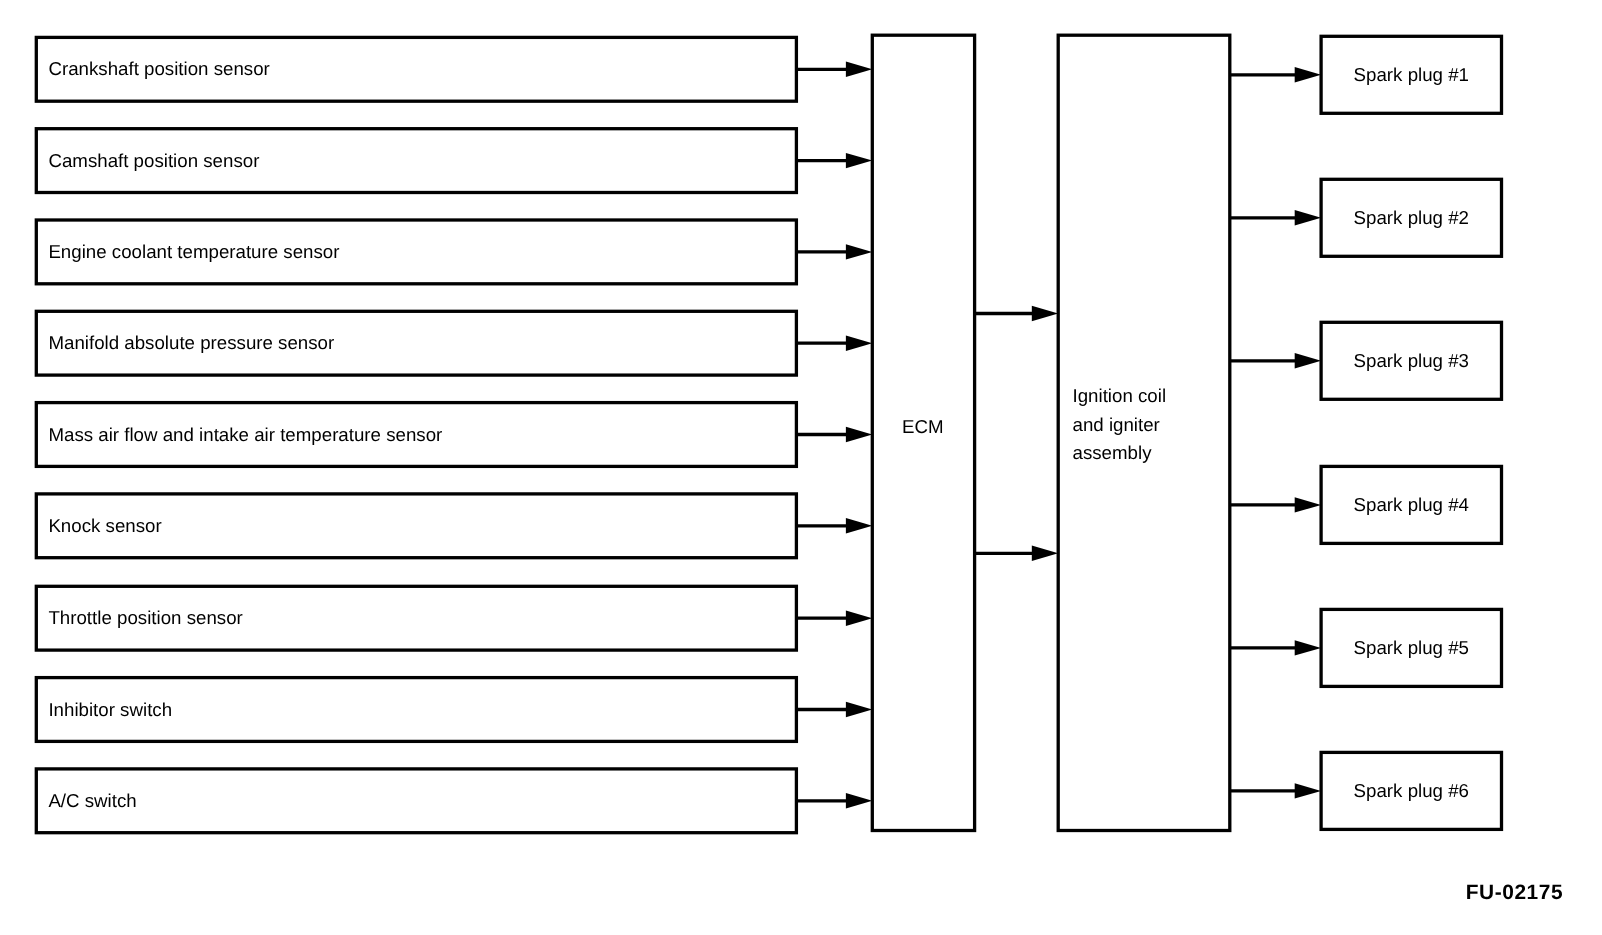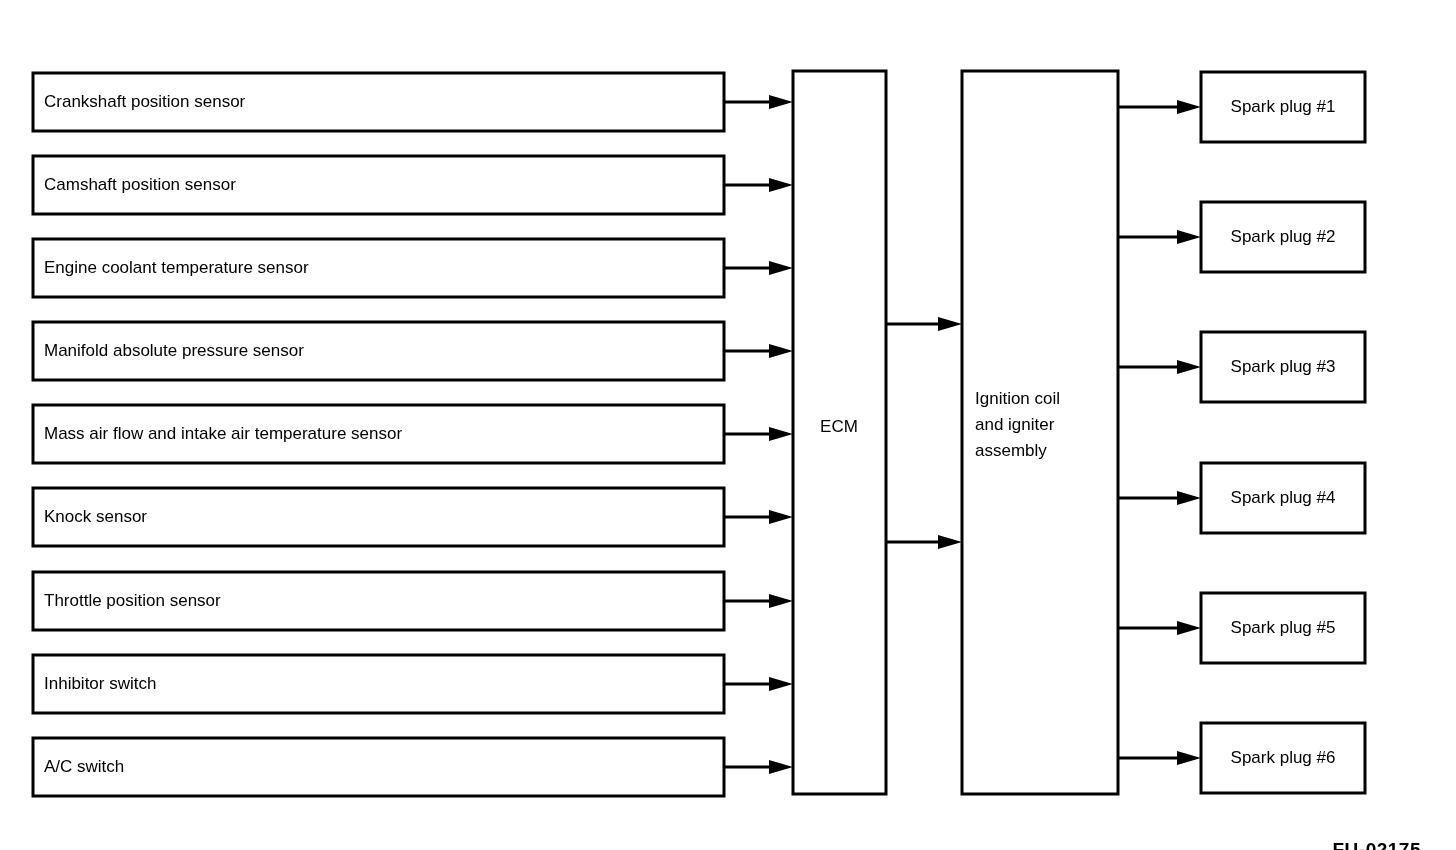--- a/index.html
+++ b/index.html
@@ -11,21 +11,20 @@
     width: 1456px;
     height: 850px;
     font-family: "Liberation Sans", sans-serif;
     color: #000000;
     overflow: hidden;
   }
   #diagram-root {
     position: relative;
     width: 1456px;
     height: 626px;
-    margin-top: 39px;
   }
   svg.diagram {
     display: block;
     width: 1456px;
     height: 850px;
   }
   .box-rect {
     fill: #ffffff;
     stroke: #000000;
     stroke-width: 3;

